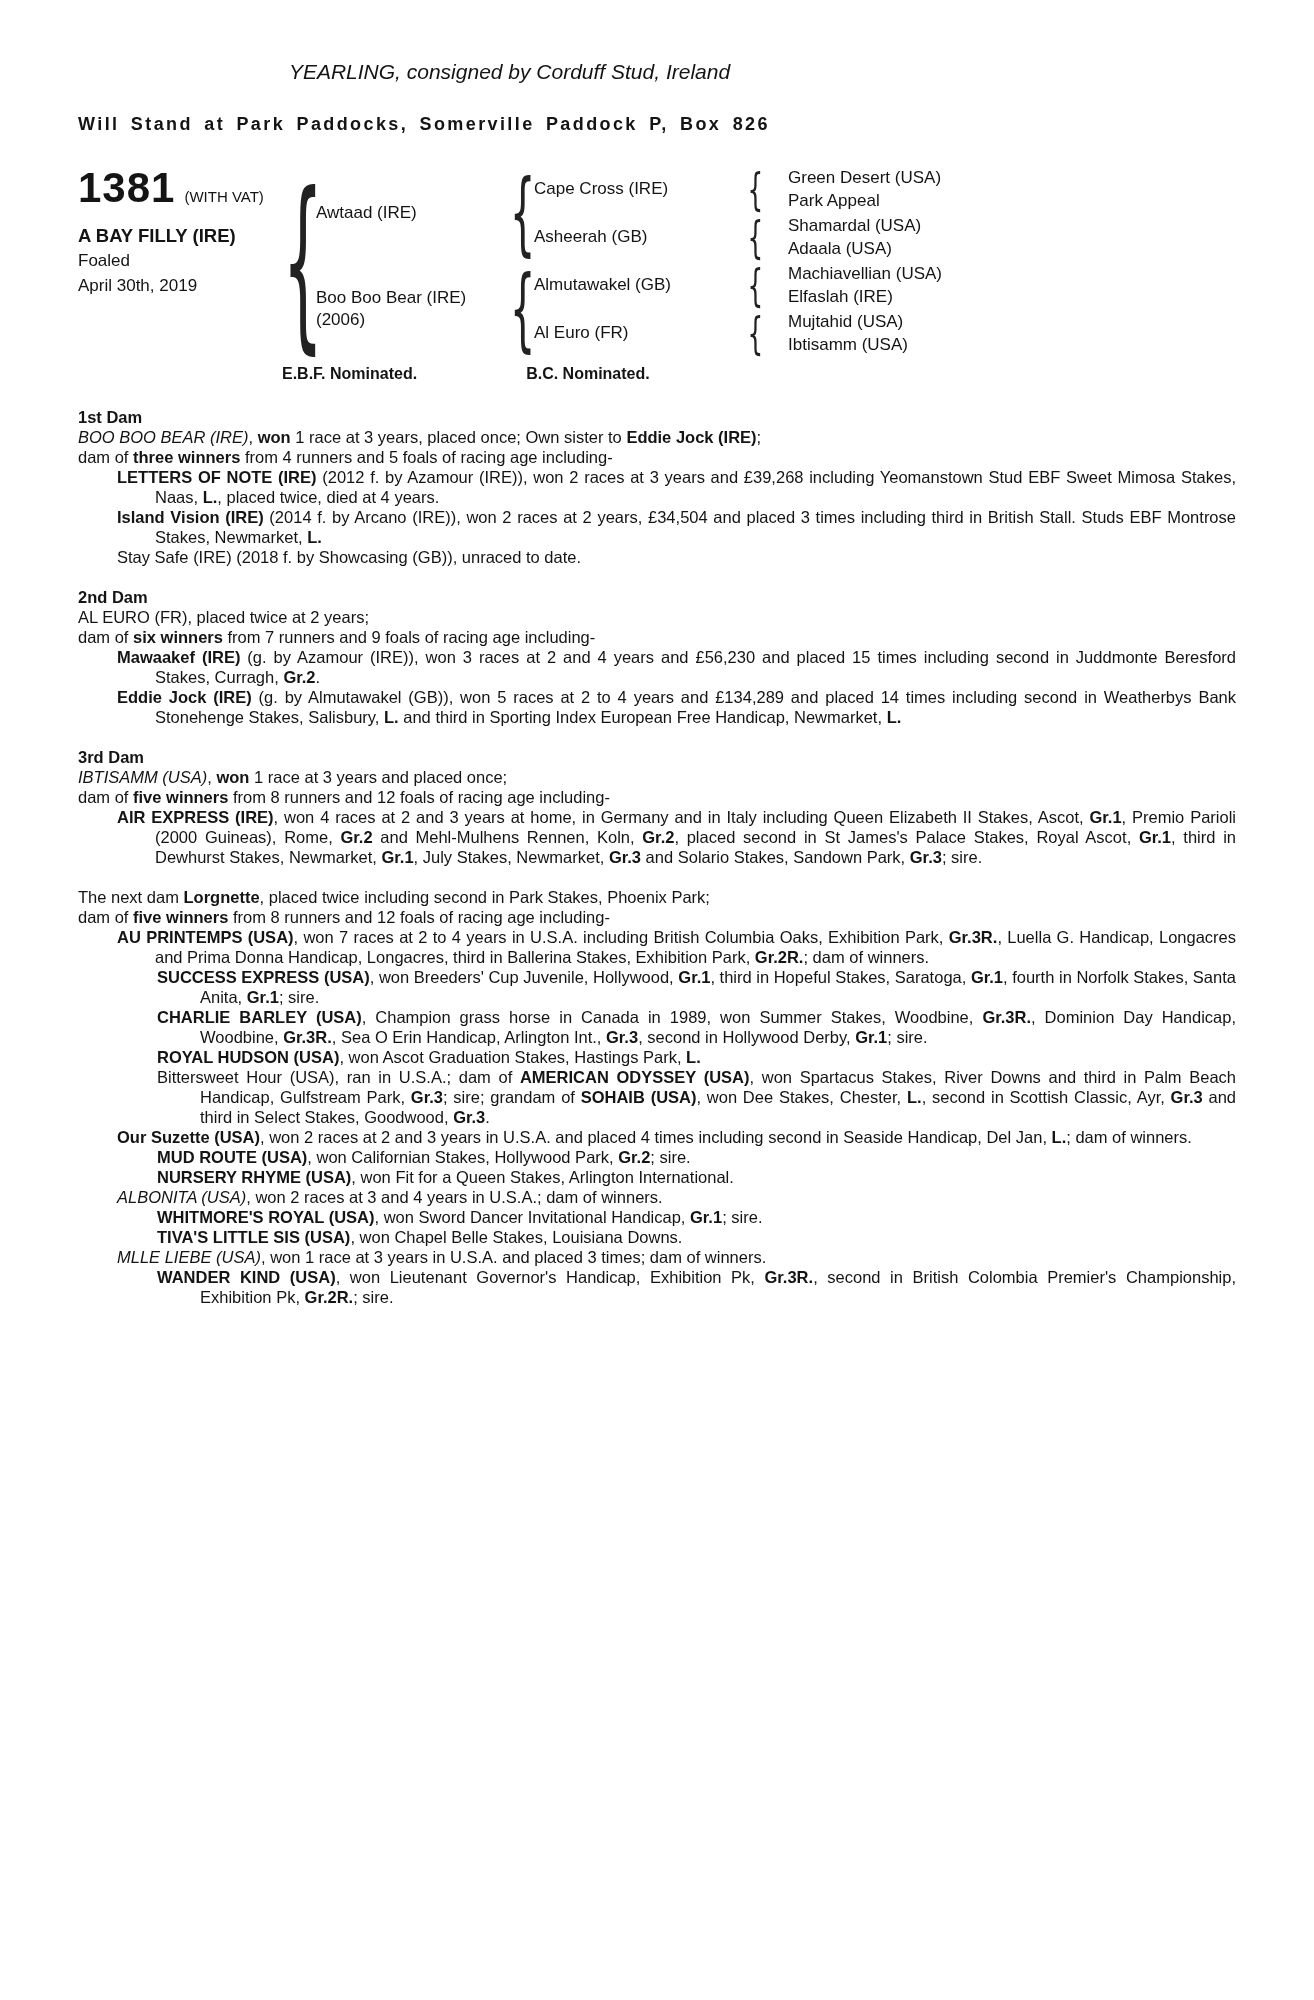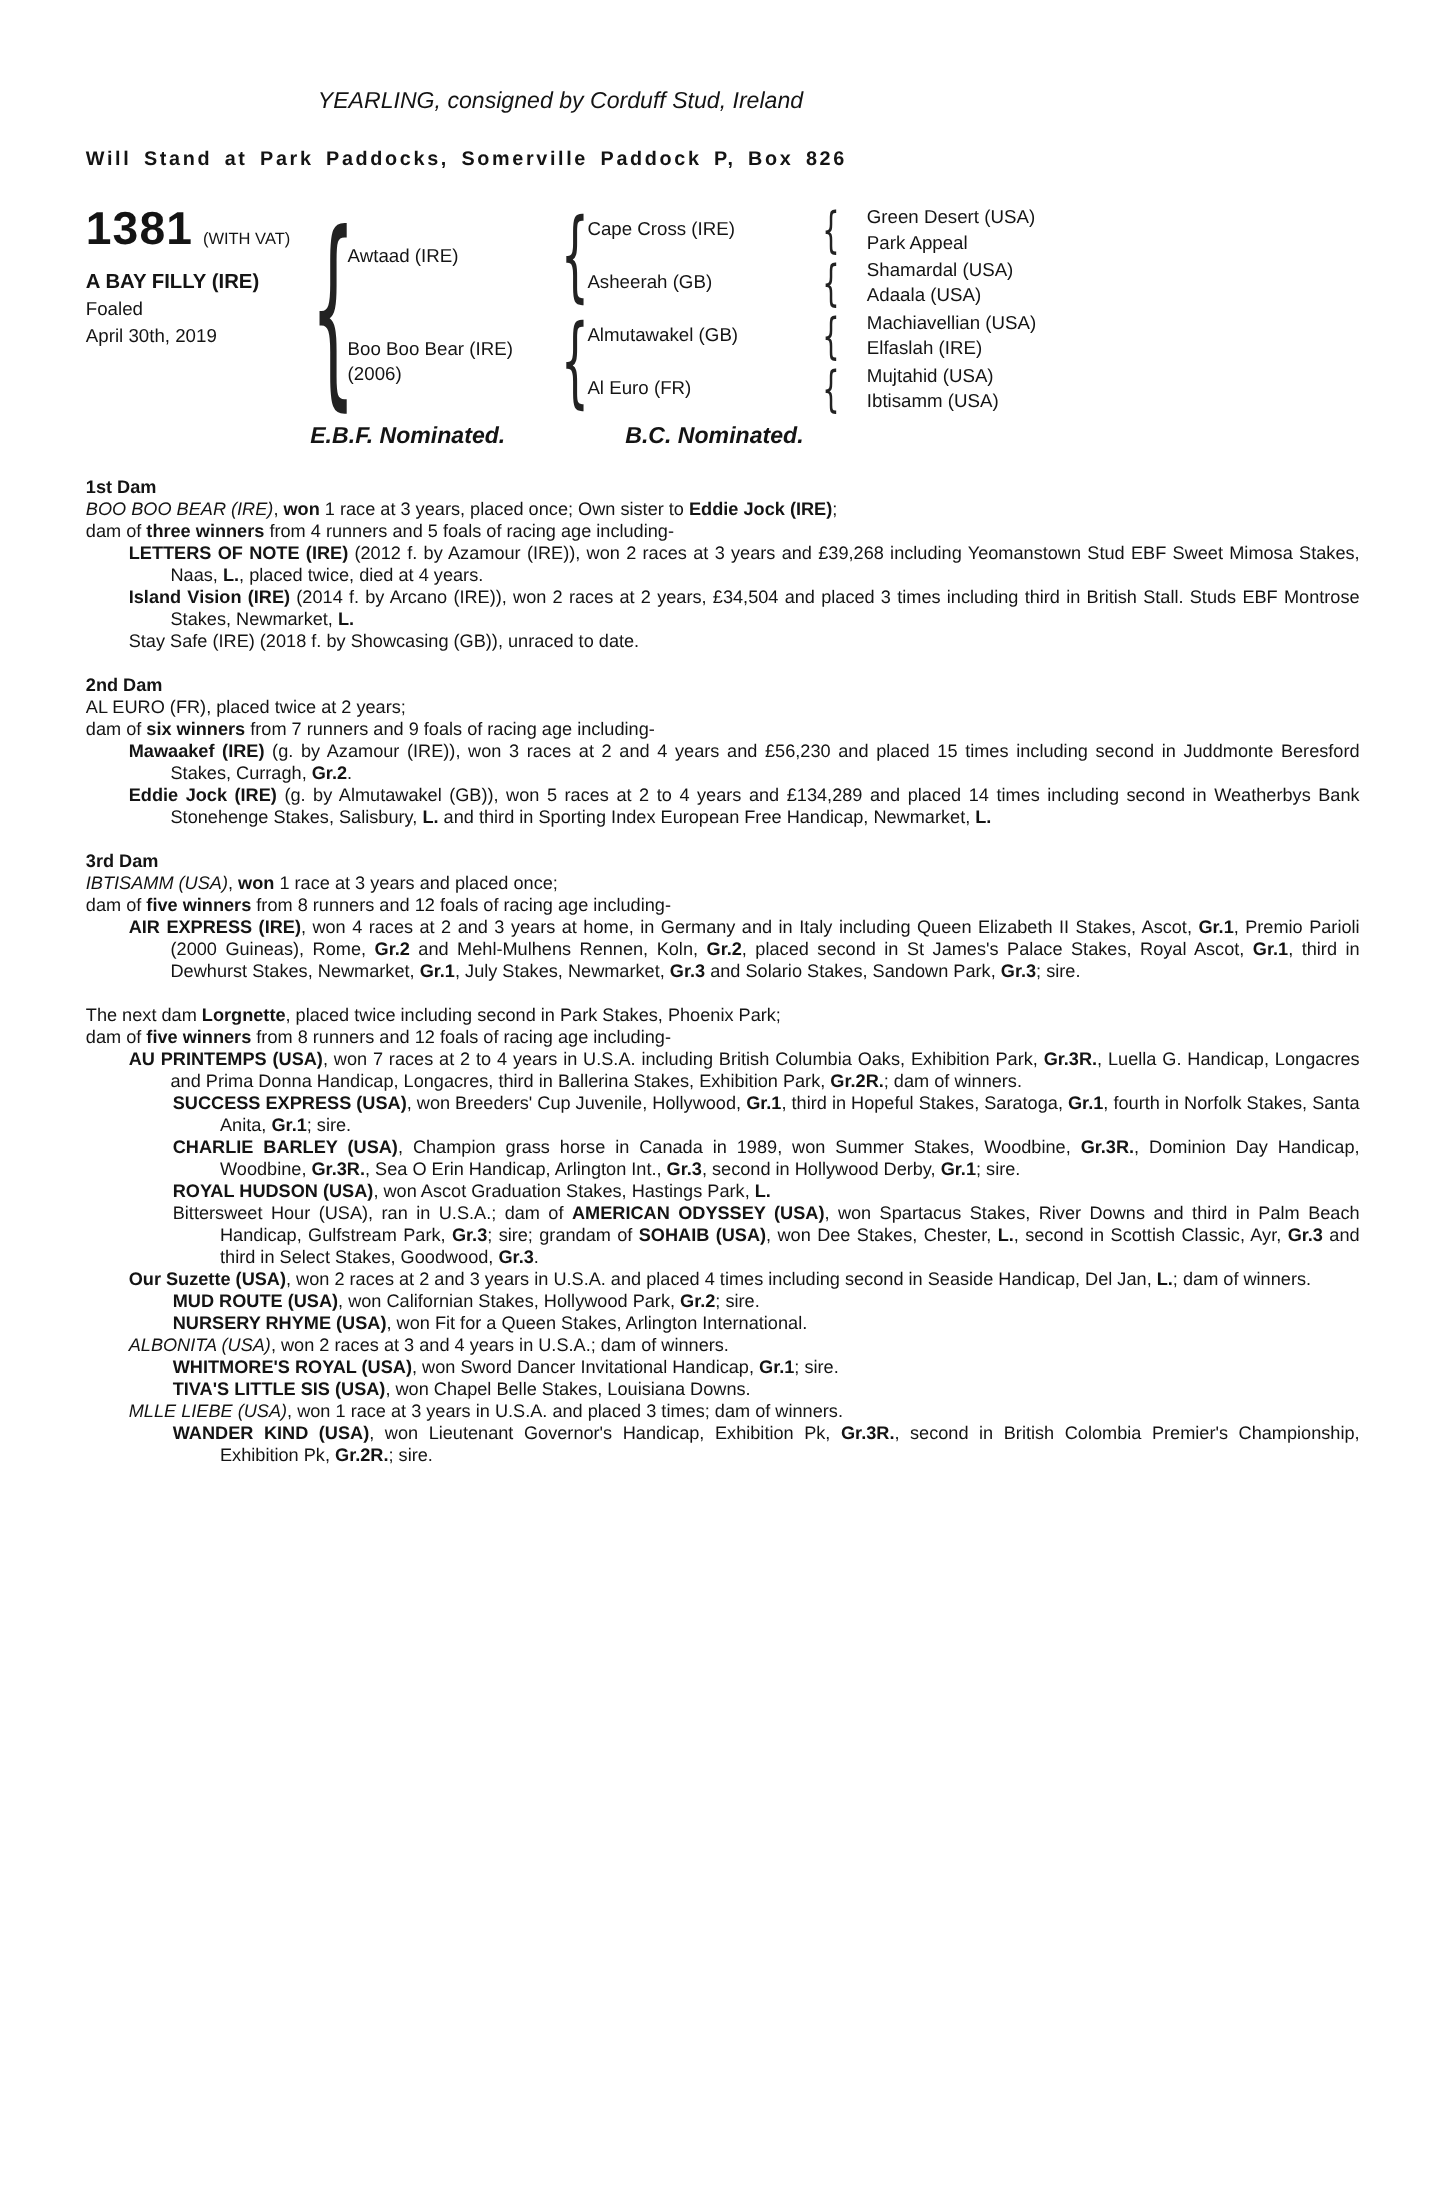--- a/index.html
+++ b/index.html
@@ -4,21 +4,21 @@
 <style>
   * { margin:0; padding:0; box-sizing:border-box; }
   html { background:#ffffff; }
   body {
     width:1314px; height:2000px; margin:0 auto;
     background:#ffffff;
     font-family:"Liberation Sans", sans-serif;
     color:#141414;
     overflow:hidden;
   }
-  .page { padding:80px 78px 0 78px; }
+  .page { padding:60px 78px 0 78px; }
 
   
   .title {
     font-style:italic;
     font-size:21px;
     text-align:center;
     padding-right:295px; 
   }
   .stand-line {
     margin-top:30px;
@@ -47,21 +47,21 @@
   .gen1-col { display:flex; flex-direction:column; }
   .g1-row { display:flex; align-items:center; height:96px; }
   .g1-cell { width:196px; }
   .ped-name { line-height:22px; white-space:nowrap; }
   .g2-col { display:flex; flex-direction:column; }
   .g2-row { display:flex; align-items:center; height:48px;gap:24px; }
   .g2-cell { width:188px; }
   .g3-col { display:flex; flex-direction:column; justify-content:flex-start; }
   .g3-cell { height:23px; line-height:23px; white-space:nowrap; }
 
-  .nominated-row { display:flex; margin-top:8px; font-weight:bold; font-size:21px;font-style:italic; }
+  .nominated-row { display:flex; margin-top:8px; font-weight:bold; font-size:16px; }
   .nom-ebf { margin-left:204px; }
   .nom-bc  { margin-left:109px; }
 
   
   .details { margin-top:24px; font-size:16.5px; line-height:20px; }
   .dam-section + .dam-section { margin-top:20px; }
   .dam-heading { font-weight:bold; }
   .para { text-align:justify; }
   .indent-0 { padding-left:0; }
   .indent-1 { padding-left:77px;  text-indent:-38px; }

